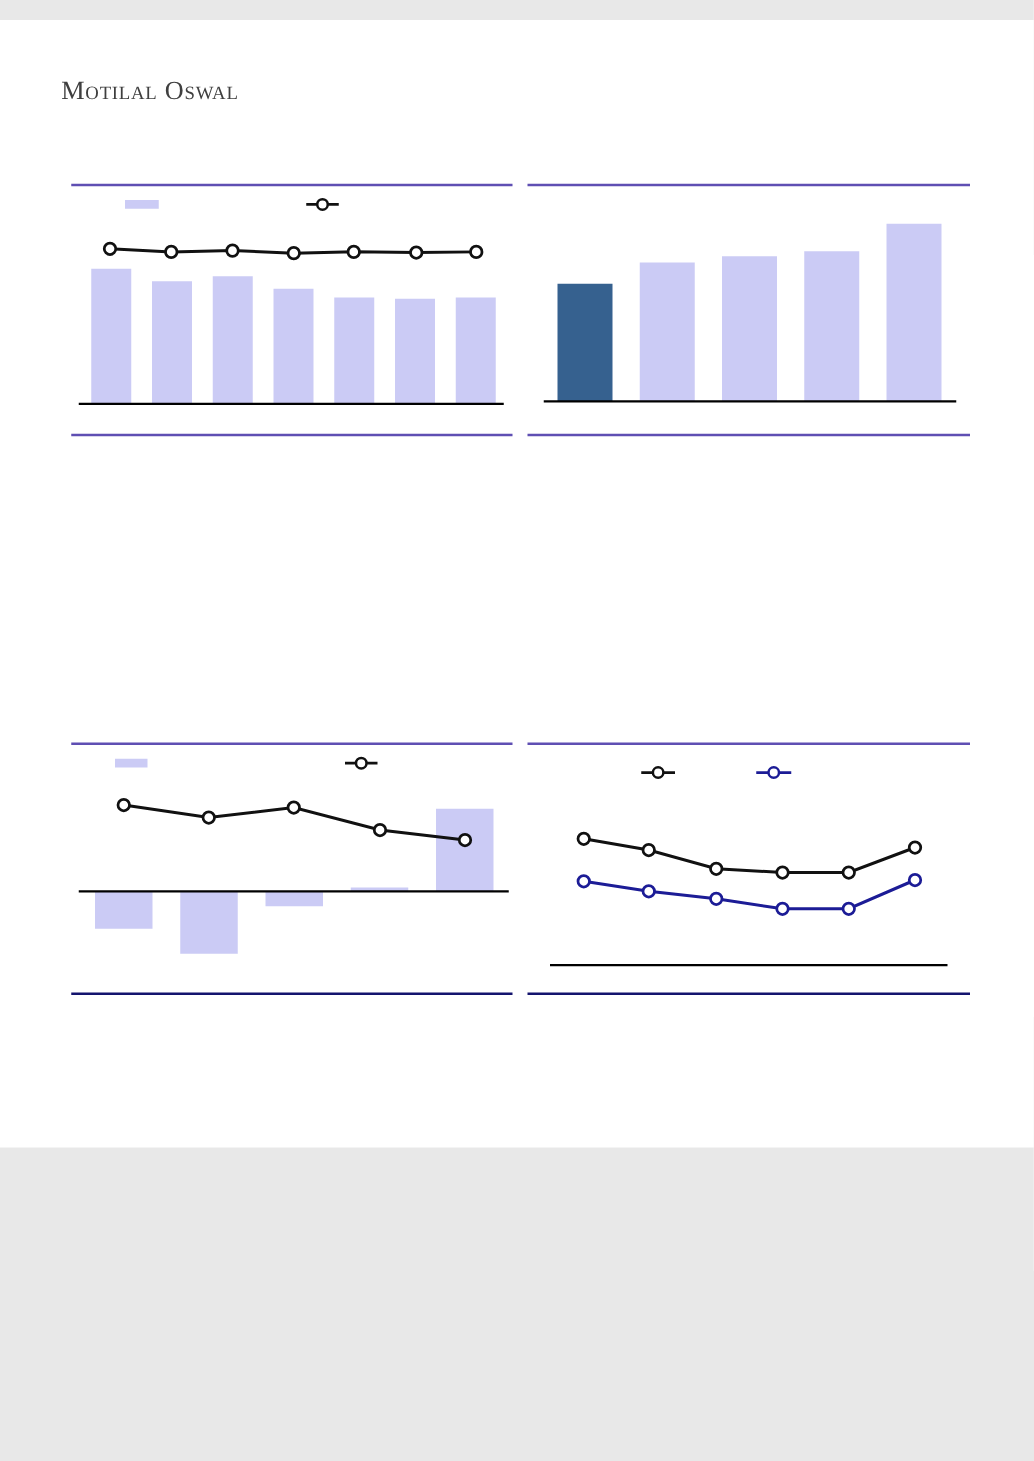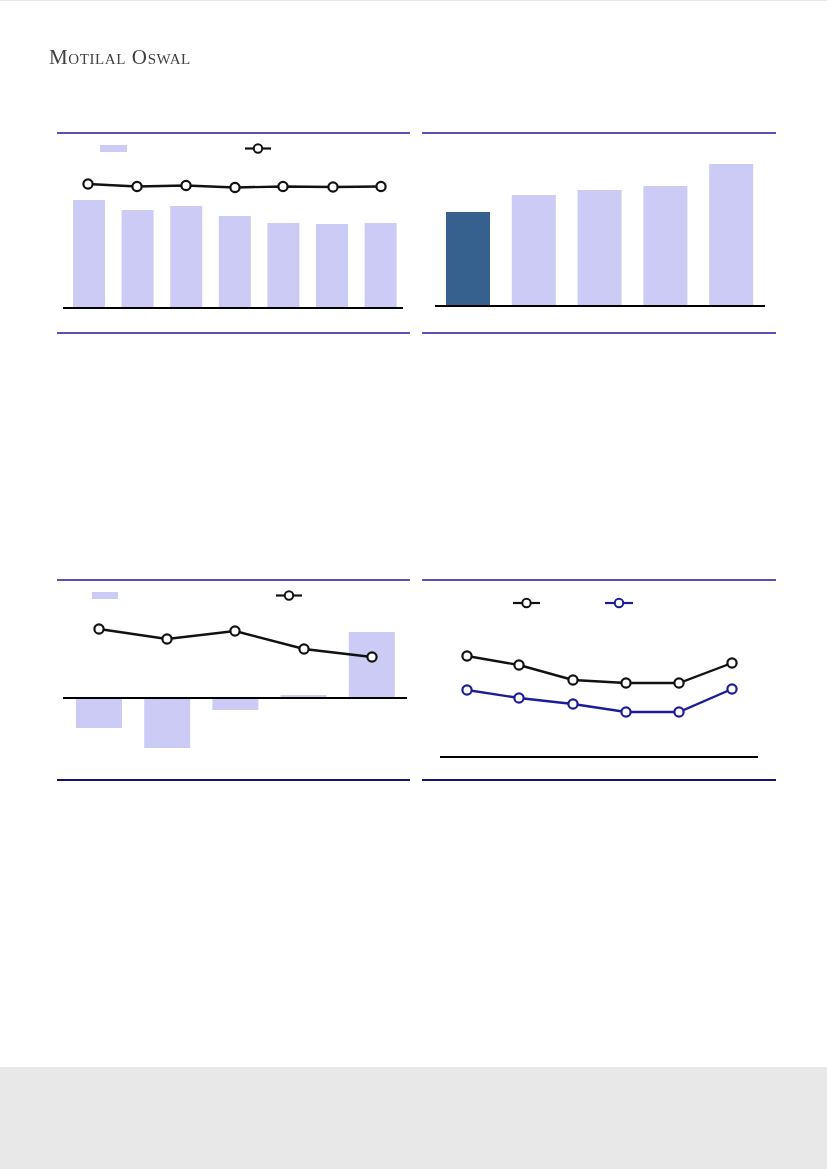--- a/index.html
+++ b/index.html
@@ -1,20 +1,20 @@
 <!DOCTYPE html>
 <html><head>
 <meta charset="utf-8">
 <style>
   html,body{margin:0;padding:0;}
   body{background:#e8e8e8;font-family:"Liberation Serif","DejaVu Serif",serif;}
   .page{
     position:relative;
-    width:827px;height:1066px;
-    margin:1px auto;
+    width:827px;height:902px;
+    margin:16px auto;
     background:#ffffff;
     overflow:hidden;
   }
   .logo{
     position:absolute;
     left:49px;top:44px;
     font-family:"Liberation Serif","DejaVu Serif",serif;
     font-variant:small-caps;
     font-size:21px;
     letter-spacing:0.6px;

